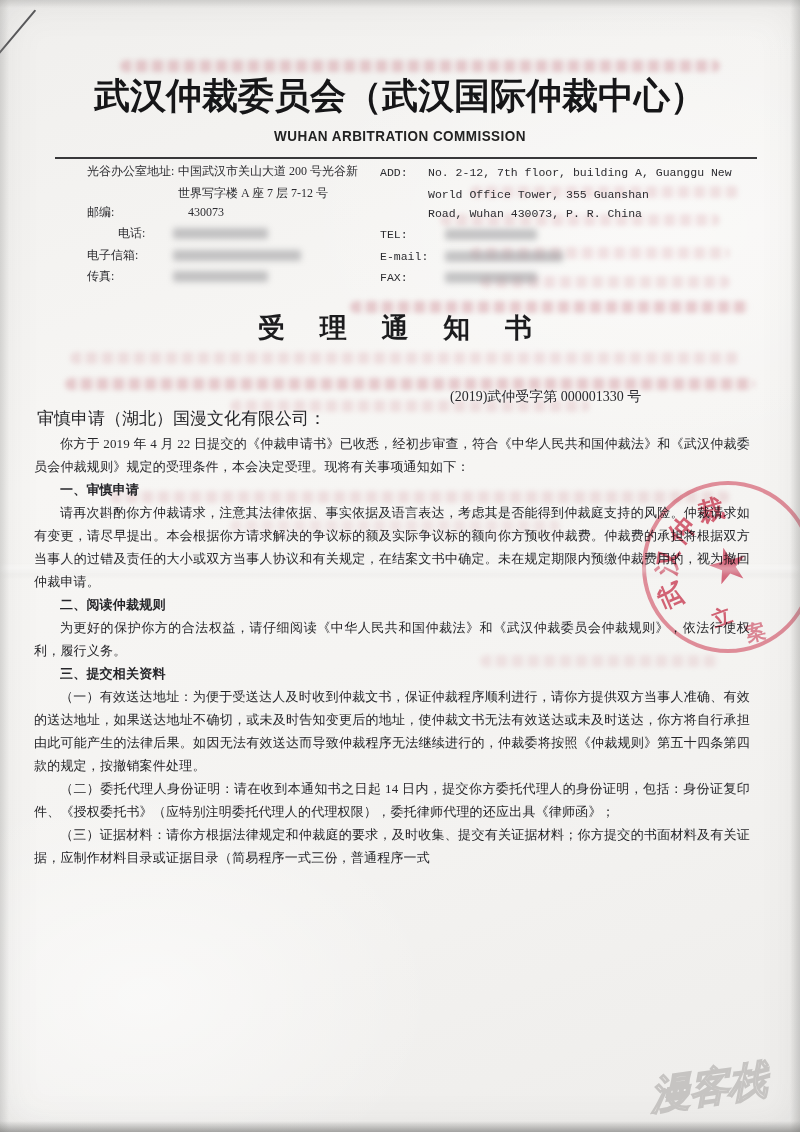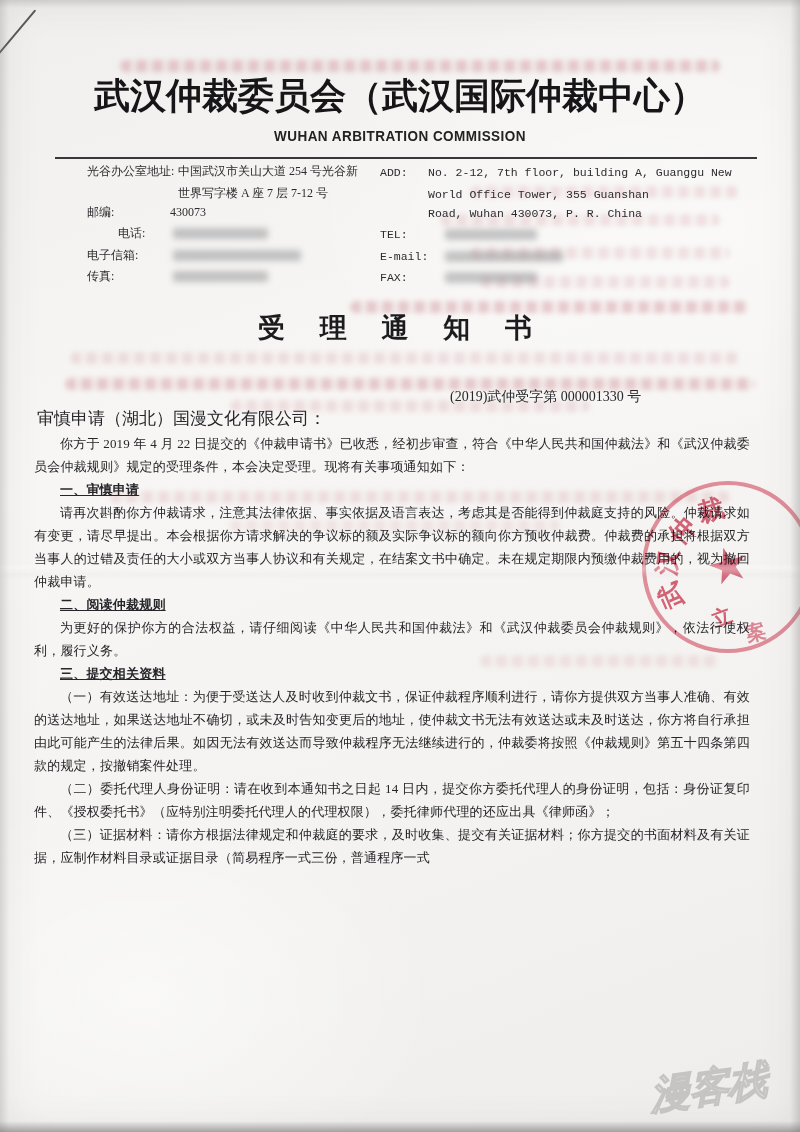--- a/index.html
+++ b/index.html
@@ -35,21 +35,21 @@
   .c{position:absolute;font-size:12px;line-height:15px;white-space:nowrap;color:#2c2c30;}
   .lat{font-family:Liberation Mono, monospace;font-size:11.5px;}
   .blob{position:absolute;height:11px;background:#8e8e92;opacity:.5;filter:blur(3px);border-radius:2px;}
 
   
   .doc-title{position:absolute;left:258px;top:310px;font-size:27px;font-weight:600;letter-spacing:14px;color:#1c1c1e;white-space:nowrap;}
   .case-no{position:absolute;left:450px;top:388px;font-size:14px;color:#28282c;white-space:nowrap;}
   .addressee{position:absolute;left:37px;top:407px;font-size:17px;color:#26262a;}
   .body{position:absolute;left:34px;top:432px;width:716px;font-size:13px;line-height:23px;text-align:justify;letter-spacing:.2px;}
   .body p{margin:0;text-indent:2em;}
-  .body p.heading{font-weight:bold;text-decoration:underline;}
+  .body p.heading{font-weight:bold;}
 
   
   .stamp{position:absolute;left:642px;top:481px;width:172px;height:172px;mix-blend-mode:multiply;opacity:.92;}
   .stamp .ring{position:absolute;left:0;top:0;width:164px;height:164px;border:4px solid rgba(223,104,123,.78);border-radius:50%;}
   .stamp .ch{position:absolute;font-weight:bold;color:#d8596f;transform-origin:center;white-space:nowrap;}
   .stamp .arc{font-size:26px;}
   .stamp .bot{font-size:20px;}
   .star{position:absolute;left:86px;top:86px;font-size:48px;color:#db6078;transform:translate(-50%,-54%) rotate(-15deg);font-family:"DejaVu Sans",sans-serif;}
 
   
@@ -71,24 +71,24 @@
   <div class="ghost faint" style="left:230px;top:400px;width:360px;"></div>
   <div class="ghost faint" style="left:110px;top:491px;width:620px;"></div>
   <div class="ghost faint" style="left:230px;top:520px;width:330px;opacity:.4;"></div>
   <div class="ghost faint" style="left:480px;top:655px;width:240px;opacity:.45;"></div>
 
   <div class="org-cn">武汉仲裁委员会（武汉国际仲裁中心）</div>
   <div class="org-en">WUHAN ARBITRATION COMMISSION</div>
   <div class="rule"></div>
 
   <span class="c" style="left:87px;top:164px;">光谷办公室地址:</span>
-  <span class="c" style="left:178px;top:164px;">中国武汉市关山大道 254 号光谷新</span>
+  <span class="c" style="left:178px;top:164px;">中国武汉市关山大道 200 号光谷新</span>
   <span class="c" style="left:178px;top:186px;">世界写字楼 A 座 7 层 7-12 号</span>
   <span class="c" style="left:87px;top:205px;">邮编:</span>
-  <span class="c" style="left:170px;top:205px;">430073</span>
+  <span class="c" style="left:188px;top:205px;">430073</span>
   <span class="c" style="left:87px;top:226px;margin-left:31px;">电话:</span>
   <div class="blob" style="left:173px;top:228px;width:95px;"></div>
   <span class="c" style="left:87px;top:248px;">电子信箱:</span>
   <div class="blob" style="left:173px;top:250px;width:128px;"></div>
   <span class="c" style="left:87px;top:269px;">传真:</span>
   <div class="blob" style="left:173px;top:271px;width:95px;"></div>
 
   <span class="c lat" style="left:380px;top:165px;">ADD:</span>
   <span class="c lat" style="left:428px;top:165px;">No. 2-12, 7th floor, building A, Guanggu New</span>
   <span class="c lat" style="left:428px;top:187px;">World Office Tower, 355 Guanshan</span>

